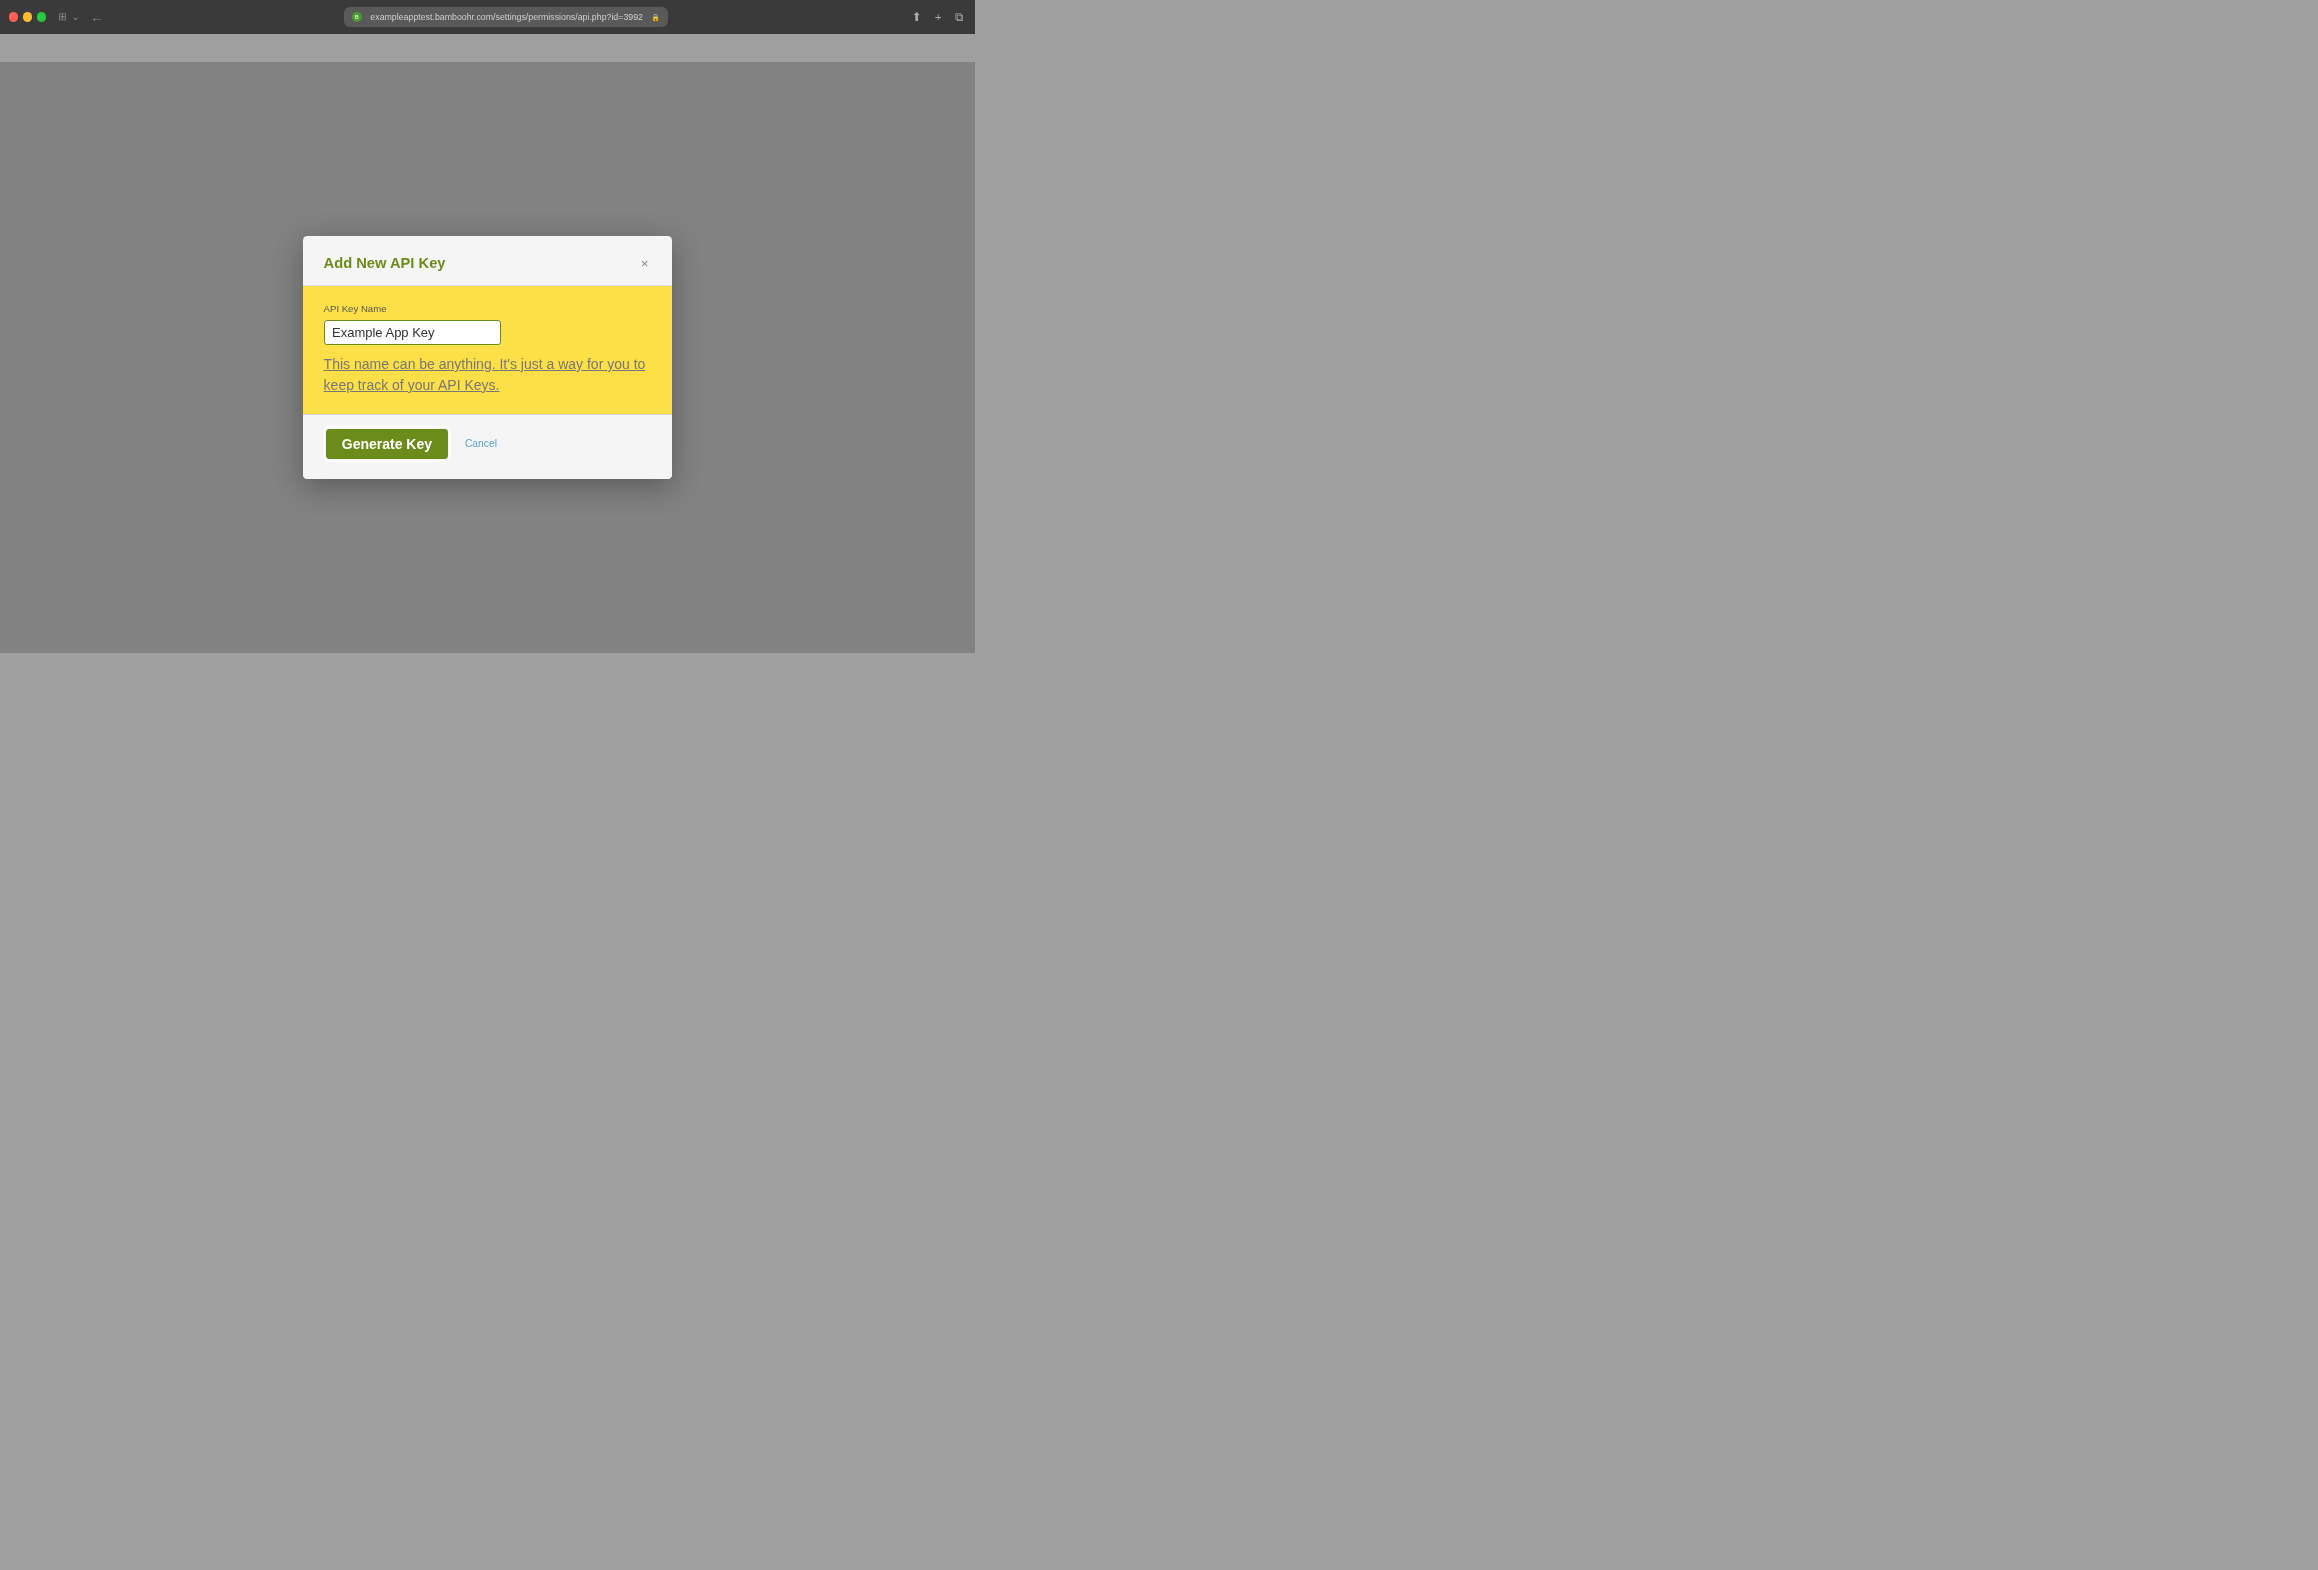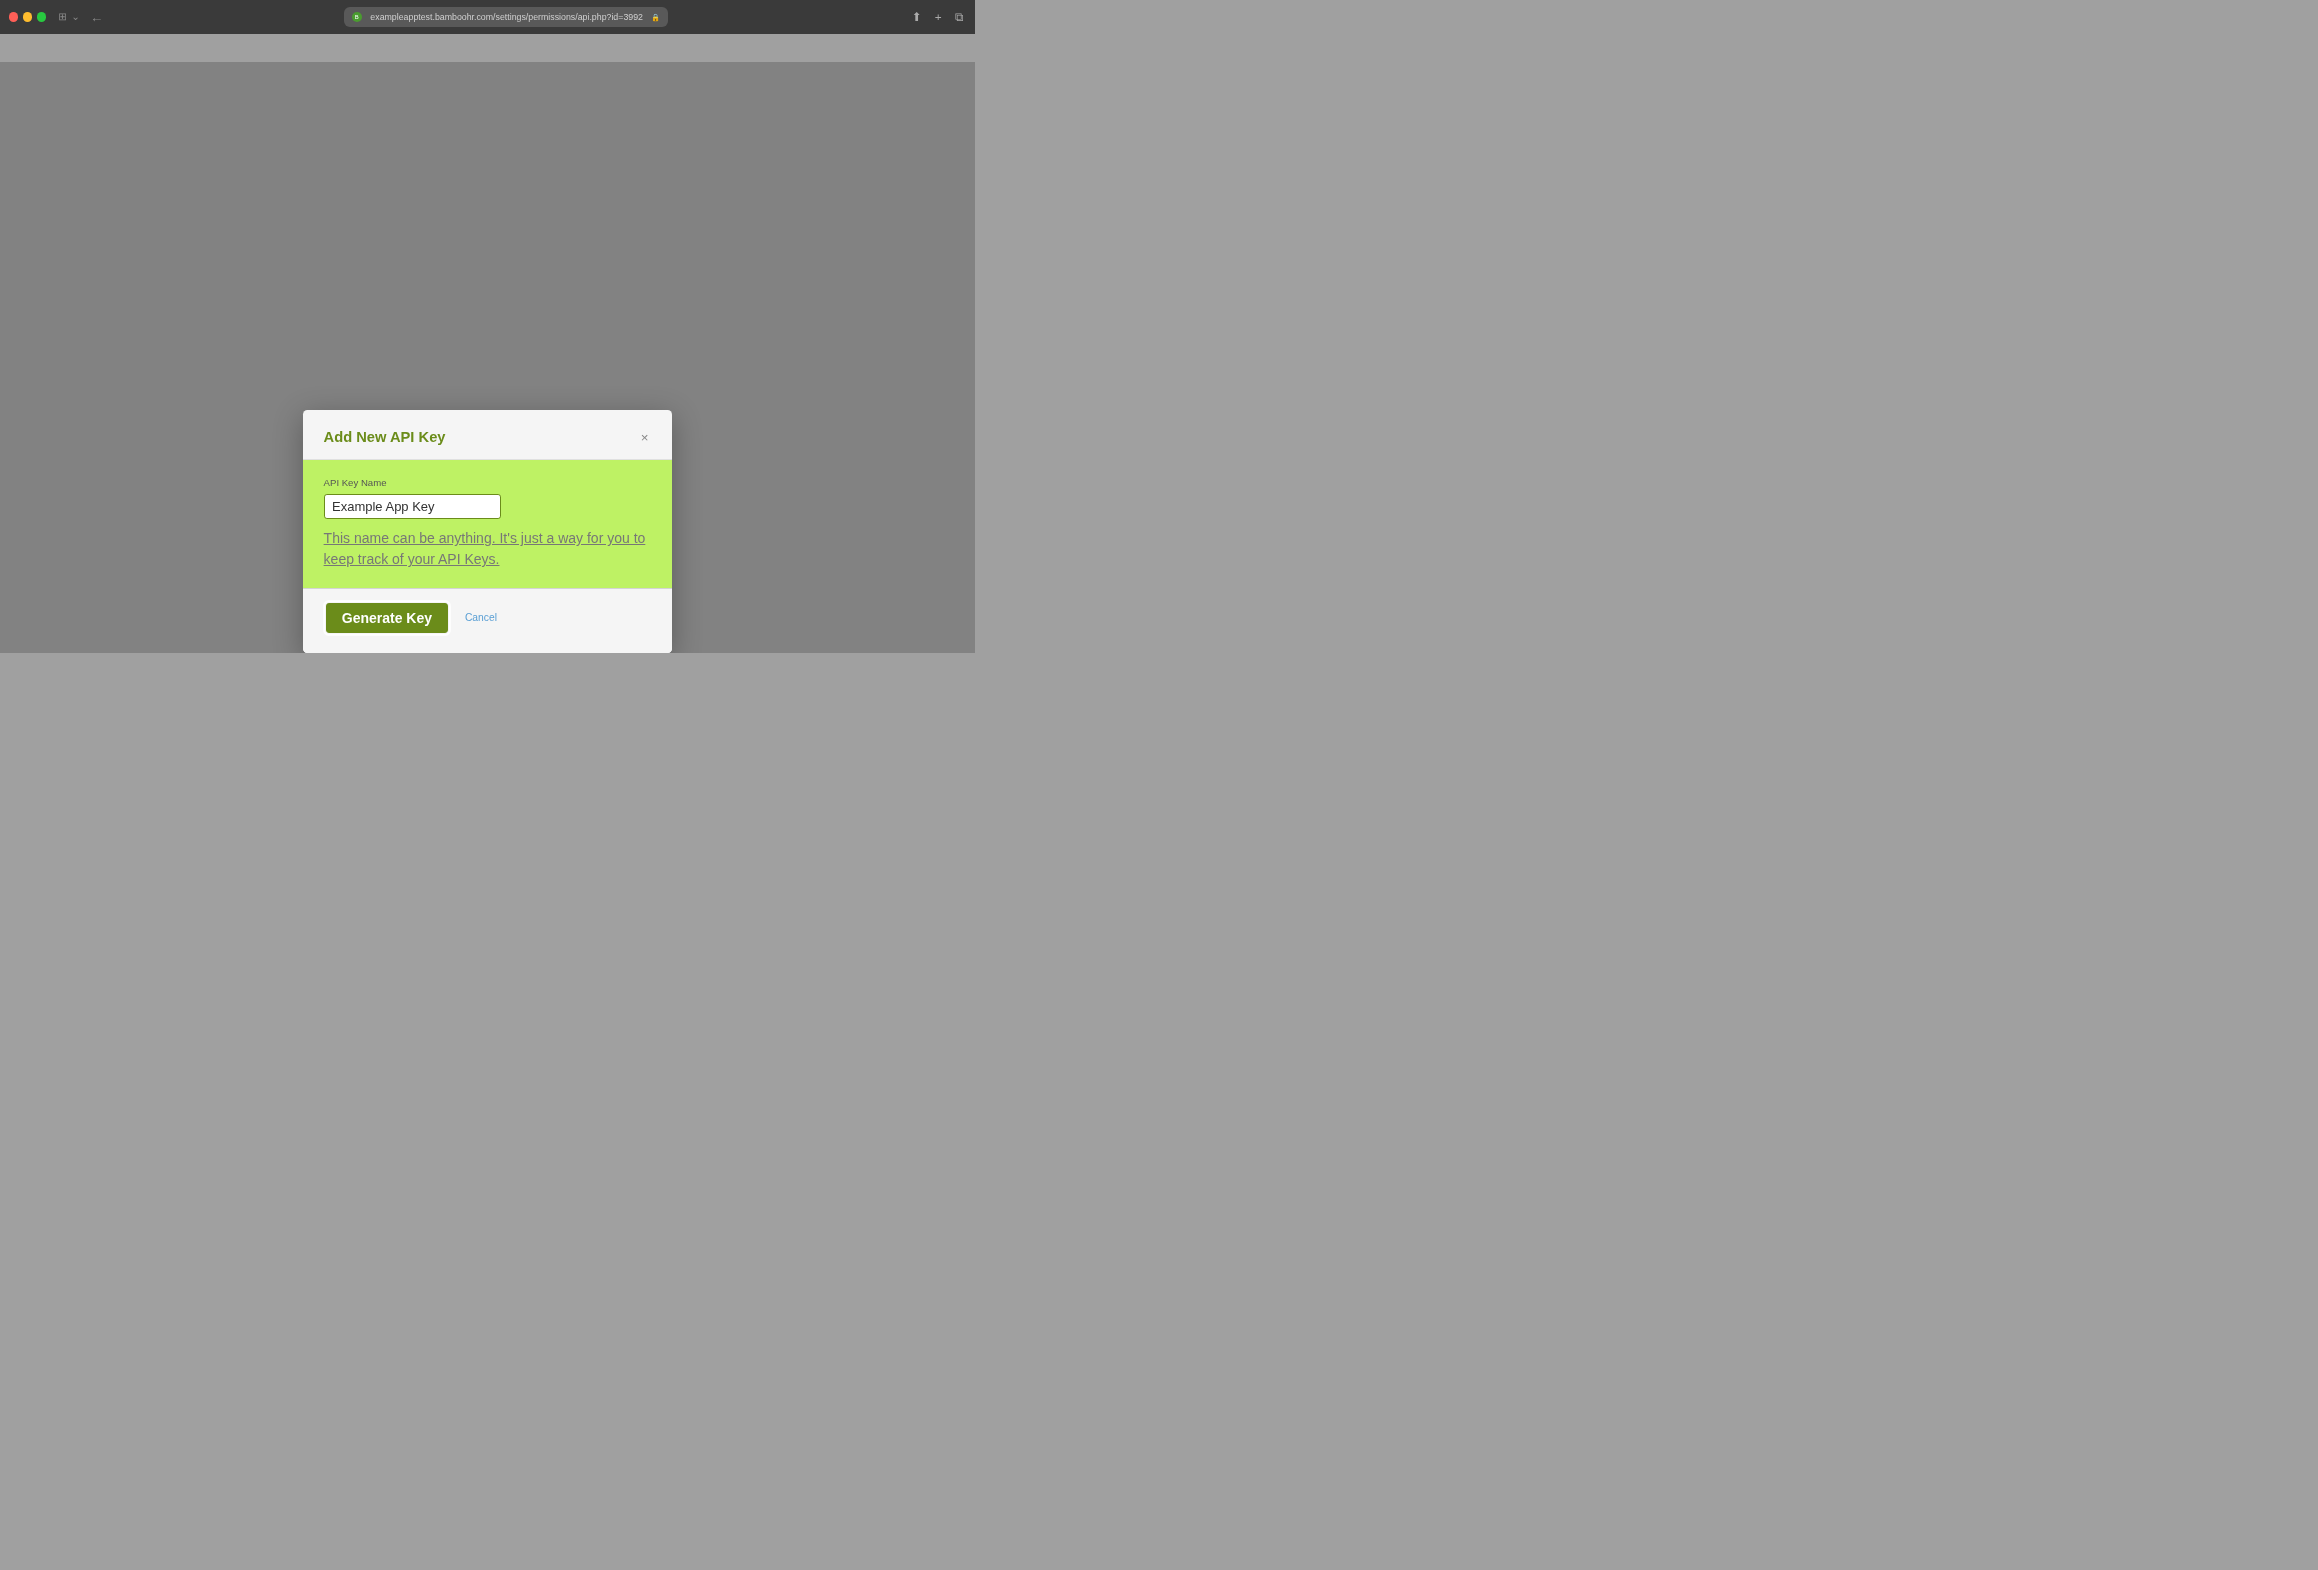--- a/index.html
+++ b/index.html
@@ -135,21 +135,21 @@
 
     
     .modal-overlay {
       position: absolute;
       top: 0;
       left: 0;
       right: 0;
       bottom: 0;
       background: rgba(100, 100, 100, 0.5);
       display: flex;
-      align-items: flex-end;
+      align-items: center;
       justify-content: center;
       margin-top: 28px;
     }
 
     
     .dialog {
       background: #f5f5f5;
       border-radius: 4.4px;
       width: 369px;
       box-shadow: 0 7.4px 29.5px rgba(0,0,0,0.3);
@@ -176,21 +176,21 @@
       font-size: 13.3px;
       cursor: pointer;
       background: none;
       border: none;
       padding: 2.9px;
       line-height: 1;
     }
 
     .dialog-body {
       padding: 17.7px 20.6px;
-      background: #bef264;
+      background: #fde047;
     }
 
     .form-label {
       font-size: 9.6px;
       color: #555;
       margin-bottom: 5.9px;
       display: block;
     }
 
     .form-input {

